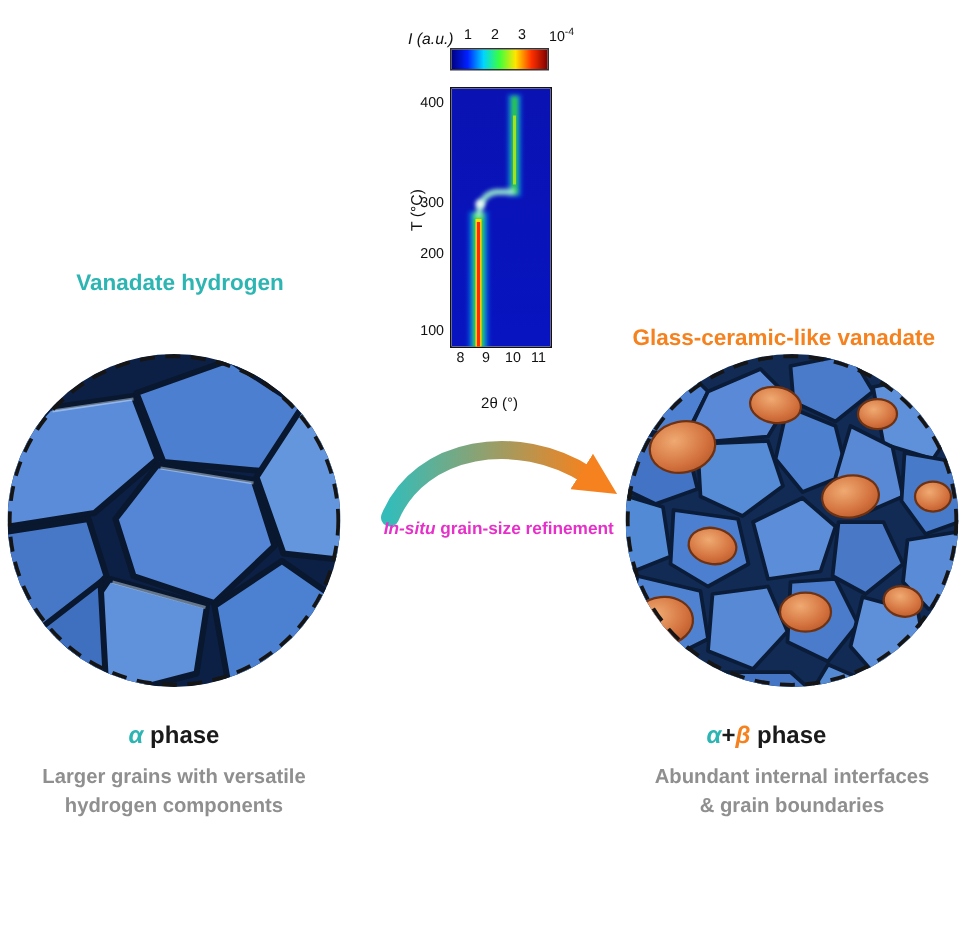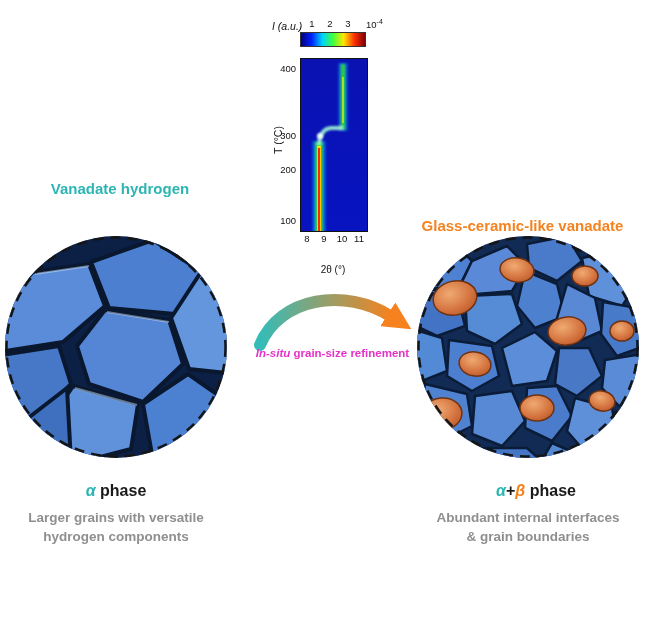--- a/index.html
+++ b/index.html
@@ -37,21 +37,21 @@
   .circle svg{display:block;width:100%;height:100%;}
 
   
   .arrow-wrap{position:absolute;left:250px;top:285px;width:165px;height:75px;}
   .arrow-wrap svg{display:block;width:100%;height:100%;overflow:visible;}
   .arrow-label{position:absolute;left:235px;top:347px;width:195px;text-align:center;
                font-size:11.5px;font-weight:bold;color:var(--magenta,#e531c9);white-space:nowrap;}
 
   
   .phase{position:absolute;top:482px;width:222px;text-align:center;font-size:16px;font-weight:bold;color:#1a1a1a;}
-  .phase.pleft{left:5px;} .phase.pright{left:425px;}
+  .phase.pleft{left:5px;} .phase.pright{left:400px;}
   .phase .a{color:var(--teal,#2cb5b2);font-style:italic;}
   .phase .b{color:var(--orange,#f5821e);font-style:italic;}
 
   .desc{position:absolute;top:509px;width:250px;text-align:center;font-size:13.5px;font-weight:bold;
         color:var(--gray_text,#8f8f8f);line-height:1.4;}
   .desc.dleft{left:-9px;} .desc.dright{left:403px;}
 </style>
 </head>
 <body>
 

